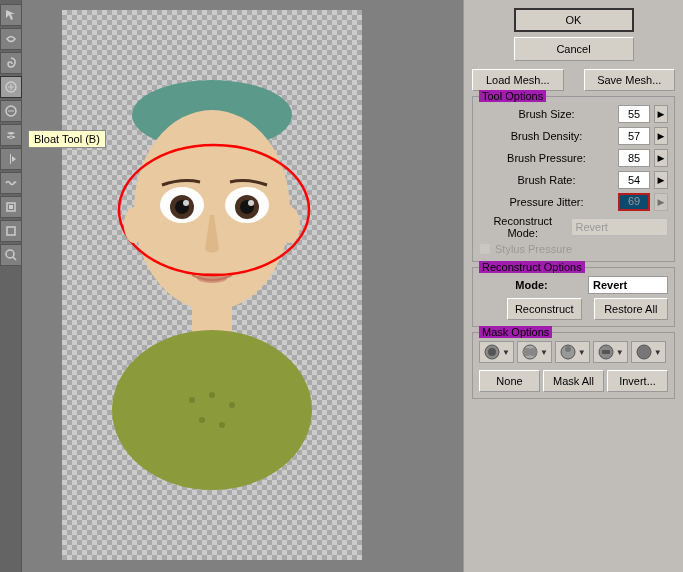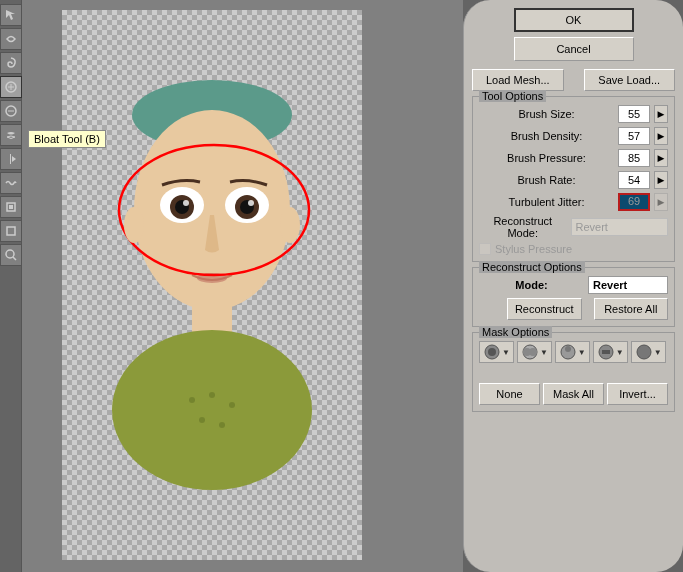--- a/index.html
+++ b/index.html
@@ -88,21 +88,20 @@
 
     
     .right-panel {
       width: 220px;
       background: #c0bdb8;
       display: flex;
       flex-direction: column;
       padding: 8px;
       gap: 5px;
       border-left: 1px solid #999;
-      border-radius: 27px;
     }
 
     
     .dialog-buttons {
       display: flex;
       flex-direction: column;
       align-items: center;
       gap: 5px;
       margin-bottom: 3px;
     }
@@ -145,21 +144,21 @@
       border: 1px solid #999;
       background: #c0bdb8;
       padding: 4px 6px 6px 6px;
       position: relative;
     }
 
     .section-title {
       position: absolute;
       top: -7px;
       left: 6px;
-      background: #a3a3a3;
+      background: #a21caf;
       padding: 0 3px;
       font-size: 11px;
       color: #000;
     }
 
     
     .option-row {
       display: flex;
       align-items: center;
       justify-content: flex-end;
@@ -297,21 +296,21 @@
 
     .mask-arrow-down {
       font-size: 8px;
       color: #333;
       cursor: pointer;
     }
 
     .mask-buttons {
       display: flex;
       gap: 3px;
-      margin-top: 20px;
+      margin-top: 7px;
     }
 
     .btn-mask {
       flex: 1;
       height: 22px;
       background: #d4d0c8;
       border: 1px solid #999;
       border-top-color: #fff;
       border-left-color: #fff;
       cursor: pointer;
@@ -446,21 +445,21 @@
 
   <div class="right-panel">
 
     <div class="dialog-buttons">
       <button class="btn-ok">OK</button>
       <button class="btn-cancel">Cancel</button>
     </div>
 
     <div class="mesh-buttons">
       <button class="btn-mesh">Load Mesh...</button>
-      <button class="btn-mesh">Save Load...</button>
+      <button class="btn-mesh">Save Mesh...</button>
     </div>
 
     <div class="section">
       <span class="section-title">Tool Options</span>
 
       <div class="option-row">
         <span class="option-label">Brush Size:</span>
         <input class="option-value" type="text" value="55" style="">
         <div class="option-arrow">▶</div>
       </div>
@@ -477,21 +476,21 @@
         <div class="option-arrow">▶</div>
       </div>
 
       <div class="option-row">
         <span class="option-label">Brush Rate:</span>
         <input class="option-value" type="text" value="54" style="">
         <div class="option-arrow">▶</div>
       </div>
 
       <div class="option-row">
-        <span class="option-label">Turbulent Jitter:</span>
+        <span class="option-label">Pressure Jitter:</span>
         <span class="option-value-disabled">69</span>
         <div class="option-arrow" style="opacity:0.4;">▶</div>
       </div>
 
       <div class="option-row">
         <span class="option-label">Reconstruct Mode:</span>
         <span class="mode-value">Revert</span>
       </div>
 
       <div class="checkbox-row">

